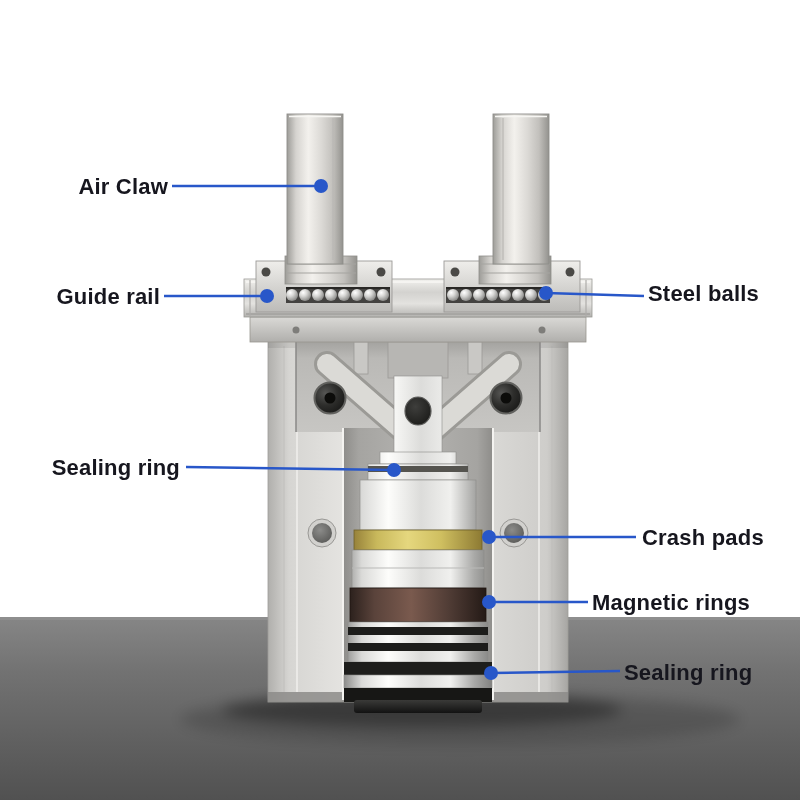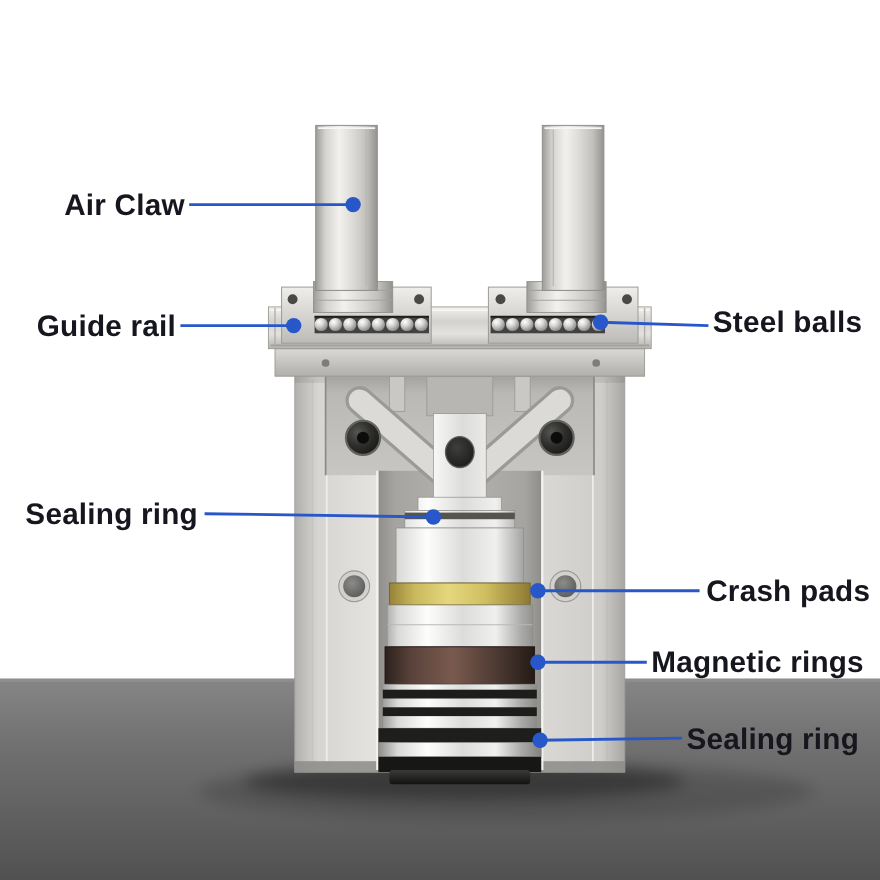--- a/index.html
+++ b/index.html
@@ -4,21 +4,21 @@
 <style>
   html,body{margin:0;padding:0;}
   body{
     width:800px;height:800px;background:#ffffff;overflow:hidden;
     font-family:"Liberation Sans", sans-serif;
   }
   .stage{position:relative;width:800px;height:800px;}
   .stage svg{position:absolute;left:0;top:0;}
   .label{
     position:absolute;
-    font-size:27px;font-weight:600;line-height:33px;
+    font-size:22px;font-weight:600;line-height:33px;
     color:#16161e;white-space:nowrap;
     letter-spacing:0.2px;
   }
 </style>
 </head>
 <body>
 
 <div class="stage">
 
 <svg xmlns="http://www.w3.org/2000/svg" width="800" height="800" viewBox="0 0 800 800">

